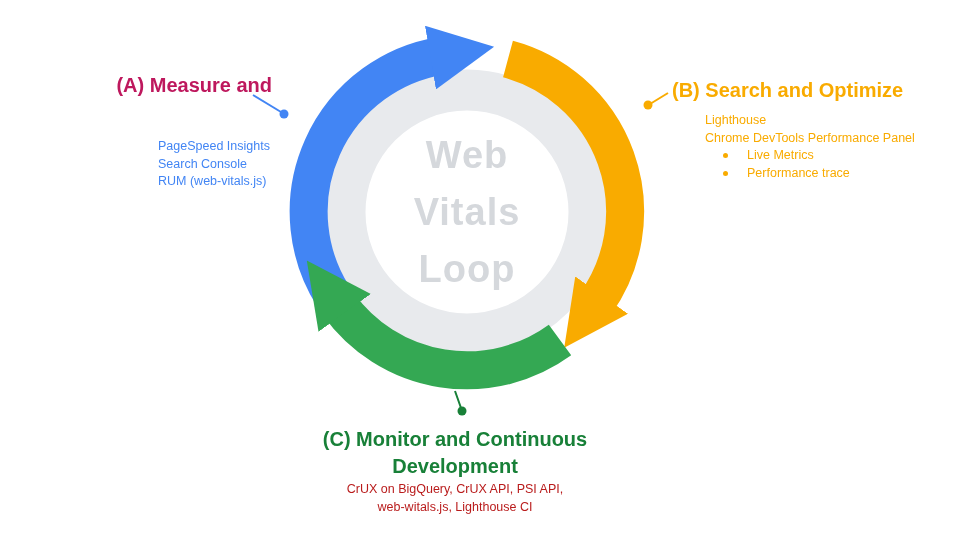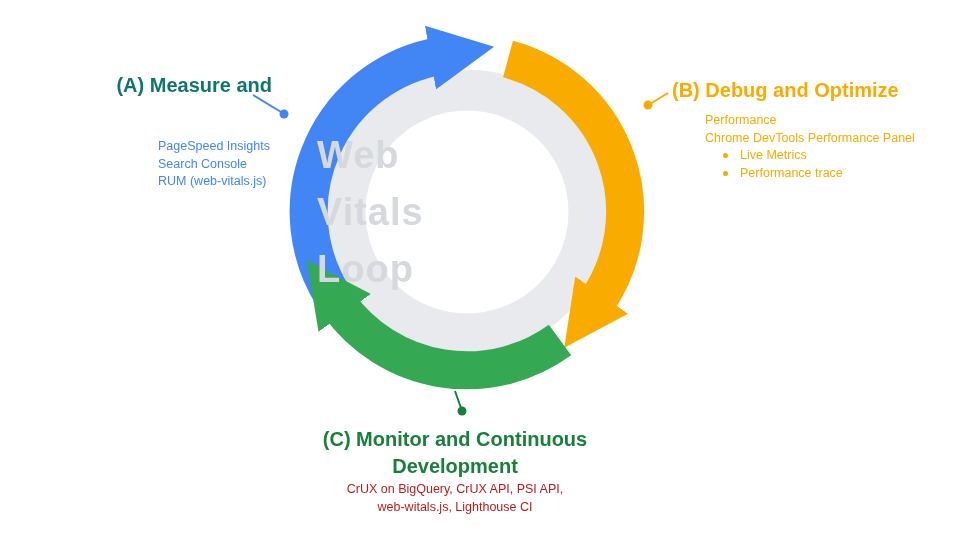--- a/index.html
+++ b/index.html
@@ -7,43 +7,43 @@
     width: 960px; height: 540px;
     background: #ffffff;
     font-family: "Liberation Sans", sans-serif;
     overflow: hidden;
   }
   .canvas { position: relative; width: 960px; height: 540px; background: #ffffff; overflow: hidden; }
   .diagram-svg { position: absolute; left: 0; top: 0; }
 
   .center-label {
     position: absolute; left: 317px; top: 127px; width: 300px;
-    text-align: left; font-size: 38px; font-weight: bold;
+    text-align: center; font-size: 38px; font-weight: bold;
     color: #D5D8DC; line-height: 57px; letter-spacing: 1px;
   }
 
   .section-a-heading {
     position: absolute; left: 18px; top: 72px; width: 254px;
     text-align: right; font-size: 20px; font-weight: bold;
-    color: #0f766e; line-height: 27px;
+    color: #be185d; line-height: 27px;
   }
   .section-a-items {
     position: absolute; left: 158px; top: 138px;
     font-size: 12.5px; color: #4285F4; line-height: 17.5px;
   }
 
   .section-b-heading {
     position: absolute; left: 672px; top: 79px;
     font-size: 20px; font-weight: bold; color: #F9AB00;
   }
   .section-b-items {
     position: absolute; left: 705px; top: 112px;
     font-size: 12.5px; color: #F9AB00; line-height: 17.5px;
   }
-  .bullet-row { display: flex; align-items: center; gap: 12px; padding-left: 18px; height: 17.5px; }
+  .bullet-row { display: flex; align-items: center; gap: 19px; padding-left: 18px; height: 17.5px; }
   .bullet-dot { width: 5px; height: 5px; border-radius: 50%; background: #F9AB00; flex: 0 0 auto; }
 
   .section-c-heading {
     position: absolute; left: 275px; top: 426px; width: 360px;
     text-align: center; font-size: 20px; font-weight: bold;
     color: #188038; line-height: 27px;
   }
   .section-c-items {
     position: absolute; left: 275px; top: 481px; width: 360px;
     text-align: center; font-size: 12.5px; color: #b91c1c; line-height: 17.5px;
@@ -93,23 +93,23 @@
 
   <div class="section-a-heading">
     <div>(A) Measure and</div>
   </div>
   <div class="section-a-items">
     <div>PageSpeed Insights</div>
     <div>Search Console</div>
     <div>RUM (web-vitals.js)</div>
   </div>
 
-  <div class="section-b-heading">(B) Debug and Optimize</div>
+  <div class="section-b-heading">(B) Search and Optimize</div>
   <div class="section-b-items">
-    <div>Performance</div>
+    <div>Lighthouse</div>
     <div>Chrome DevTools Performance Panel</div>
     <div class="bullet-row">
       <span class="bullet-dot"></span>
       <span>Live Metrics</span>
     </div>
     <div class="bullet-row">
       <span class="bullet-dot"></span>
       <span>Performance trace</span>
     </div>
   </div>

